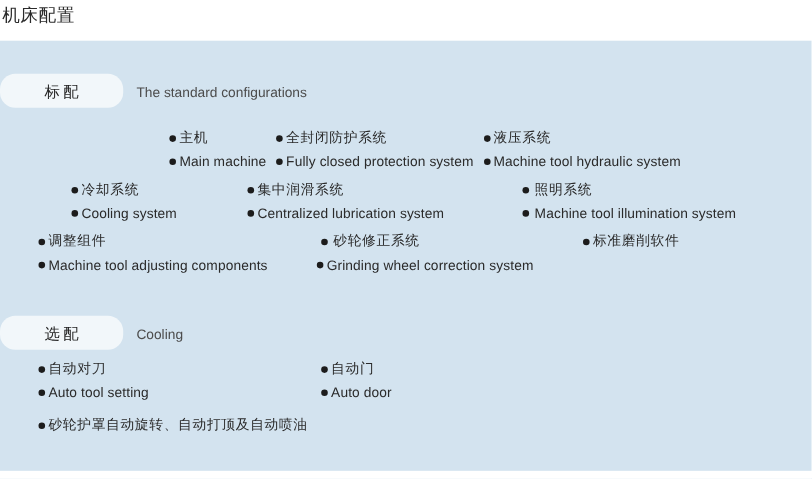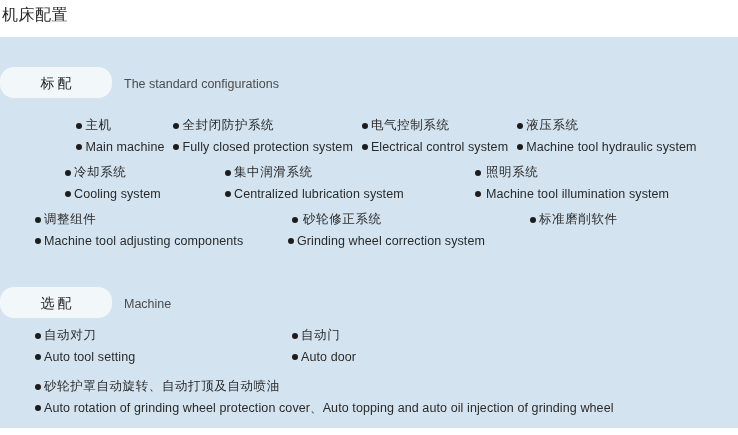--- a/index.html
+++ b/index.html
@@ -148,30 +148,20 @@
         <span class="cn">全封闭防护系统</span>
       </div>
       <div class="li">
         <span class="dot"></span>
         <span class="en">Fully closed protection system</span>
       </div>
     </div>
     <div class="cell" style="margin-left:9px;">
       <div class="li li-cn">
         <span class="dot"></span>
-        <span class="cn">电气控制系统</span>
-      </div>
-      <div class="li">
-        <span class="dot"></span>
-        <span class="en">Electrical control system</span>
-      </div>
-    </div>
-    <div class="cell" style="margin-left:9px;">
-      <div class="li li-cn">
-        <span class="dot"></span>
         <span class="cn">液压系统</span>
       </div>
       <div class="li">
         <span class="dot"></span>
         <span class="en">Machine tool hydraulic system</span>
       </div>
     </div>
   </div>
 
   <div class="row" style="top:164px;padding-left:30px;">
@@ -233,21 +223,21 @@
         <span class="dot"></span>
         <span class="cn">标准磨削软件</span>
       </div>
     </div>
   </div>
 
   <div class="tag-row" style="top:287px;">
     <div class="tag-box">
       <span class="tag-box-label">选配</span>
     </div>
-    <span class="tag-en">Machine</span>
+    <span class="tag-en">Cooling</span>
   </div>
 
   <div class="row" style="top:327px;">
     <div class="cell" style="margin-left:35px;width:257px;">
       <div class="li li-cn">
         <span class="dot"></span>
         <span class="cn">自动对刀</span>
       </div>
       <div class="li">
         <span class="dot"></span>
@@ -265,20 +255,16 @@
       </div>
     </div>
   </div>
 
   <div class="wide-row" style="top:378px;">
     <div class="cell" style="margin-left:35px;">
       <div class="li li-cn">
         <span class="dot"></span>
         <span class="cn">砂轮护罩自动旋转、自动打顶及自动喷油</span>
       </div>
-      <div class="li">
-        <span class="dot"></span>
-        <span class="en">Auto rotation of grinding wheel protection cover、Auto topping and auto oil injection of grinding wheel</span>
-      </div>
     </div>
   </div>
 
 </div>
 
 </body></html>

